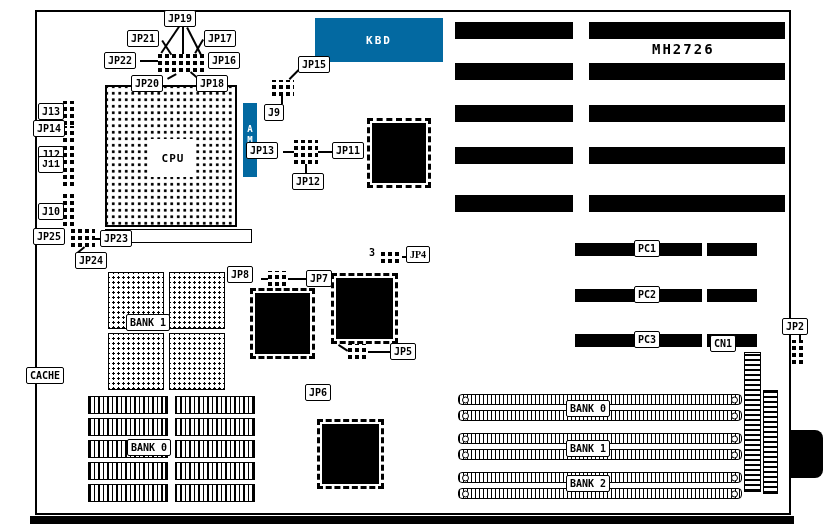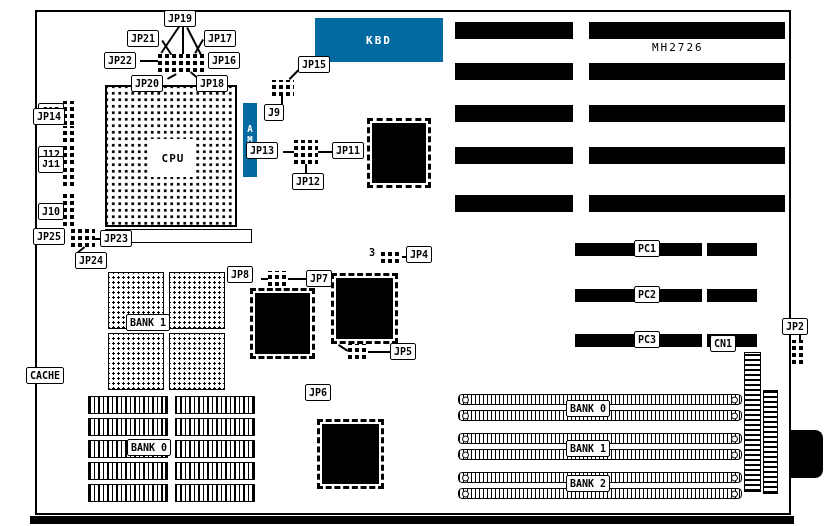--- a/index.html
+++ b/index.html
@@ -9,21 +9,21 @@
     font-family:"DejaVu Sans Mono", monospace; overflow:hidden;
   }
   .abs { position:absolute; }
   .outline { border:2px solid #000; }
   .bar { background:#000; }
   .lbl {
     background:#fff; border:1px solid #000; border-radius:2px;
     font-size:10px; font-weight:bold; line-height:13px; padding:1px 3px;
     text-align:center; white-space:nowrap; z-index:6; color:#000;
   }
-  .plain-txt { font-size:11px; letter-spacing:2px; color:#000; z-index:4; }
+  .plain-txt { font-size:14px; letter-spacing:2px; color:#000; z-index:4;font-weight:bold; }
   .pin3 { font-size:10px; font-weight:bold; color:#000; z-index:6; }
   .jumper {
     z-index:3;
     background-color:#fff;
     background-image:
       repeating-linear-gradient(0deg, transparent 0 4px, #fff 4px 7px),
       repeating-linear-gradient(90deg, #000 0 4px, #fff 4px 7px);
   }
   .qfp { background:#000; outline:3px dashed #000; outline-offset:2px; z-index:2; }
   .dotgrid {
@@ -132,38 +132,38 @@
   <div class="abs jumper" style="left:294px;top:140px;width:24px;height:24px;"></div>
   <div class="abs lbl" style="left:332px;top:142px;">JP11</div>
   <div class="abs lbl" style="left:292px;top:173px;">JP12</div>
   <div class="abs hline" style="left:283px;top:151px;width:11px;"></div>
   <div class="abs hline" style="left:318px;top:151px;width:14px;"></div>
   <div class="abs vline" style="left:305px;top:164px;height:9px;"></div>
   <div class="abs qfp" style="left:372px;top:123px;width:54px;height:60px;"></div>
 
   <div class="abs lbl" style="left:38px;top:103px;">J13</div>
   <div class="abs jumper" style="left:63px;top:101px;width:11px;height:24px;"></div>
-  <div class="abs lbl" style="left:33px;top:108px;">JP14</div>
+  <div class="abs lbl" style="left:33px;top:120px;">JP14</div>
   <div class="abs jumper" style="left:63px;top:126px;width:11px;height:16px;"></div>
   <div class="abs lbl" style="left:38px;top:146px;">J12</div>
   <div class="abs jumper" style="left:63px;top:146px;width:11px;height:18px;"></div>
   <div class="abs lbl" style="left:38px;top:156px;font-family:Liberation Mono, monospace;">J11</div>
   <div class="abs jumper" style="left:63px;top:166px;width:11px;height:20px;"></div>
   <div class="abs lbl" style="left:38px;top:203px;">J10</div>
   <div class="abs jumper" style="left:63px;top:194px;width:11px;height:32px;"></div>
   <div class="abs lbl" style="left:33px;top:228px;">JP25</div>
   <div class="abs jumper" style="left:71px;top:227px;width:24px;height:20px;"></div>
   <div class="abs lbl" style="left:100px;top:230px;">JP23</div>
   <div class="abs hline" style="left:95px;top:238px;width:5px;"></div>
   <div class="abs lbl" style="left:38px;top:252px;margin-left:37px;">JP24</div>
   <div class="abs dline" style="left:77px;top:252px;width:9px;transform:rotate(-40deg);"></div>
 
   <div class="abs pin3" style="left:369px;top:247px;">3</div>
   <div class="abs jumper" style="left:381px;top:249px;width:21px;height:14px;"></div>
-  <div class="abs lbl" style="left:406px;top:246px;">JP4</div>
+  <div class="abs lbl" style="left:406px;top:246px;font-family:Liberation Serif, serif;">JP4</div>
   <div class="abs hline" style="left:402px;top:256px;width:4px;"></div>
 
   <div class="abs lbl" style="left:227px;top:266px;">JP8</div>
   <div class="abs jumper" style="left:268px;top:271px;width:20px;height:15px;"></div>
   <div class="abs lbl" style="left:306px;top:270px;">JP7</div>
   <div class="abs hline" style="left:261px;top:278px;width:7px;"></div>
   <div class="abs hline" style="left:288px;top:278px;width:18px;"></div>
 
   <div class="abs dotgrid" style="left:108px;top:272px;width:56px;height:57px;"></div>
   <div class="abs dotgrid" style="left:169px;top:272px;width:56px;height:57px;"></div>

